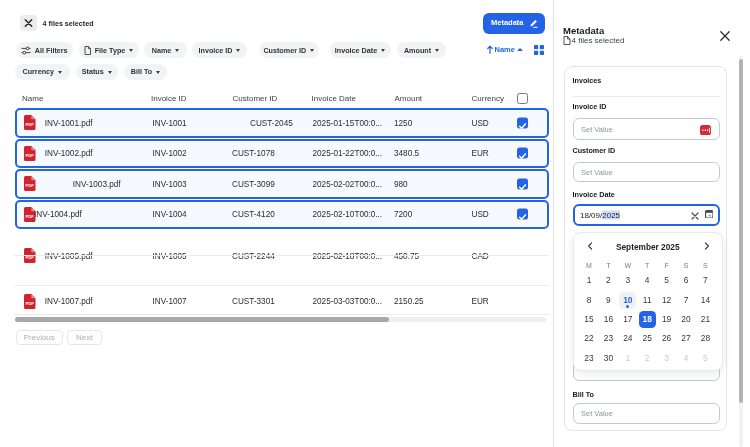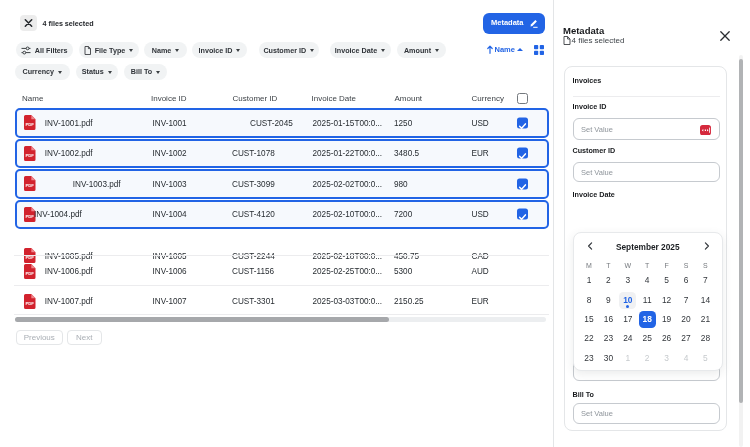--- a/index.html
+++ b/index.html
@@ -178,33 +178,20 @@
       <path d="M7.3 0 L11.5 4.2 H7.3 Z" fill="#ef868c"></path>
       <text x="1.4" y="10.8" font-family="Liberation Sans,sans-serif" font-size="4.3" font-weight="bold" fill="#fff">PDF</text>
     </svg>
     <div class="cell" style="left:30.8px;">INV-1005.pdf</div>
       <div class="cell" style="left:138.5px;">INV-1005</div>
       <div class="cell" style="left:218.0px;">CUST-2244</div>
       <div class="cell" style="left:298.5px;">2025-02-18T00:0...</div>
       <div class="cell" style="left:380.0px;">450.75</div>
       <div class="cell" style="left:457.5px;">CAD</div>
   </div>
-  <div class="urow" style="top:257.5px; height:27px;">
-    <svg class="abs" style="left:10.2px; top:50%; margin-top:-7.5px;" width="11.5" height="15" viewBox="0 0 11.5 15">
-      <path d="M1.5 0 H7.3 L11.5 4.2 V13.5 A1.5 1.5 0 0 1 10 15 H1.5 A1.5 1.5 0 0 1 0 13.5 V1.5 A1.5 1.5 0 0 1 1.5 0 Z" fill="#d2222d"></path>
-      <path d="M7.3 0 L11.5 4.2 H7.3 Z" fill="#ef868c"></path>
-      <text x="1.4" y="10.8" font-family="Liberation Sans,sans-serif" font-size="4.3" font-weight="bold" fill="#fff">PDF</text>
-    </svg>
-    <div class="cell" style="left:30.8px;">INV-1006.pdf</div>
-      <div class="cell" style="left:138.5px;">INV-1006</div>
-      <div class="cell" style="left:218.0px;">CUST-1156</div>
-      <div class="cell" style="left:298.5px;">2025-02-25T00:0...</div>
-      <div class="cell" style="left:380.0px;">5300</div>
-      <div class="cell" style="left:457.5px;">AUD</div>
-  </div>
   <div class="urow" style="top:287.5px; height:27px;">
     <svg class="abs" style="left:10.2px; top:50%; margin-top:-7.5px;" width="11.5" height="15" viewBox="0 0 11.5 15">
       <path d="M1.5 0 H7.3 L11.5 4.2 V13.5 A1.5 1.5 0 0 1 10 15 H1.5 A1.5 1.5 0 0 1 0 13.5 V1.5 A1.5 1.5 0 0 1 1.5 0 Z" fill="#d2222d"></path>
       <path d="M7.3 0 L11.5 4.2 H7.3 Z" fill="#ef868c"></path>
       <text x="1.4" y="10.8" font-family="Liberation Sans,sans-serif" font-size="4.3" font-weight="bold" fill="#fff">PDF</text>
     </svg>
     <div class="cell" style="left:30.8px;">INV-1007.pdf</div>
       <div class="cell" style="left:138.5px;">INV-1007</div>
       <div class="cell" style="left:218.0px;">CUST-3301</div>
       <div class="cell" style="left:298.5px;">2025-03-03T00:0...</div>
@@ -239,20 +226,31 @@
      <path d="M1.8 5.2 L3.3 4 V6.4 Z M7 4 L8.5 5.2 L7 6.4 Z" fill="#fff"></path>
      <rect x="4.8" y="4.5" width="1.2" height="1.5" fill="#fff"></rect>
      <rect x="9.2" y="2.6" width="0.85" height="5.2" fill="#fff"></rect>
    </svg>
     </div>
   <div class="lbl" style="top:146.5px;">Customer ID</div>
   <div class="inp" style="top:161.5px; height:20.5px;">
       <span class="ph">Set Value</span>
     </div>
   <div class="lbl" style="top:191px;">Invoice Date</div>
+  <div class="inp" style="top:204px; border:2px solid #2264e5; border-radius:6px;">
+   <span class="abs" style="left:5.5px; top:50%; transform:translateY(-50%); font-size:8px; color:#222529; line-height:9px;">18/09/<span style="background:#c8defa;">2025</span></span>
+   <svg class="abs" style="left:116px; top:5.8px;" width="8" height="8" viewBox="0 0 8 8">
+        <path d="M1 1 L7 7 M7 1 L1 7" stroke="#4a4e53" stroke-width="1.2" stroke-linecap="round"></path>
+      </svg>
+   <svg class="abs" style="left:130px; top:3.8px;" width="8.5" height="8.5" viewBox="0 0 8.5 8.5">
+     <rect x="0.55" y="0.55" width="7.4" height="7.4" rx="1.3" fill="none" stroke="#45494e" stroke-width="1.1"></rect>
+     <rect x="0.8" y="0.9" width="6.9" height="1.9" fill="#45494e"></rect>
+     <rect x="3.6" y="5.1" width="2.2" height="1.3" fill="#8a8f94"></rect>
+   </svg>
+    </div>
   <div class="abs" style="left:572.5px; top:355px; width:147px; height:25.5px; border:1px solid #c6cacf; border-radius:6px; background:#fff;"></div>
   <div class="abs" style="left:572.5px; top:232px; width:150.5px; height:139px; background:#fff; border:1px solid #e7e9eb; border-radius:8px; box-shadow:0 3px 10px rgba(60,64,67,0.10);"></div>
   <svg class="abs" style="left:586.5px; top:242px;" width="6" height="8" viewBox="0 0 6 8">
       <path d="M4.6 0.9 L1.6 4 L4.6 7.1" stroke="#33373c" stroke-width="1.2" fill="none" stroke-linecap="round" stroke-linejoin="round"></path>
     </svg>
   <div class="abs" style="left:572.5px; top:242.5px; width:150.5px; text-align:center; font-size:8.3px; font-weight:700; color:#1b1e22; line-height:9px;">September 2025</div>
   <svg class="abs" style="left:704px; top:242px;" width="6" height="8" viewBox="0 0 6 8">
       <path d="M1.4 0.9 L4.4 4 L1.4 7.1" stroke="#33373c" stroke-width="1.2" fill="none" stroke-linecap="round" stroke-linejoin="round"></path>
     </svg>
   <div class="wd" style="left:579.3px;">M</div>

